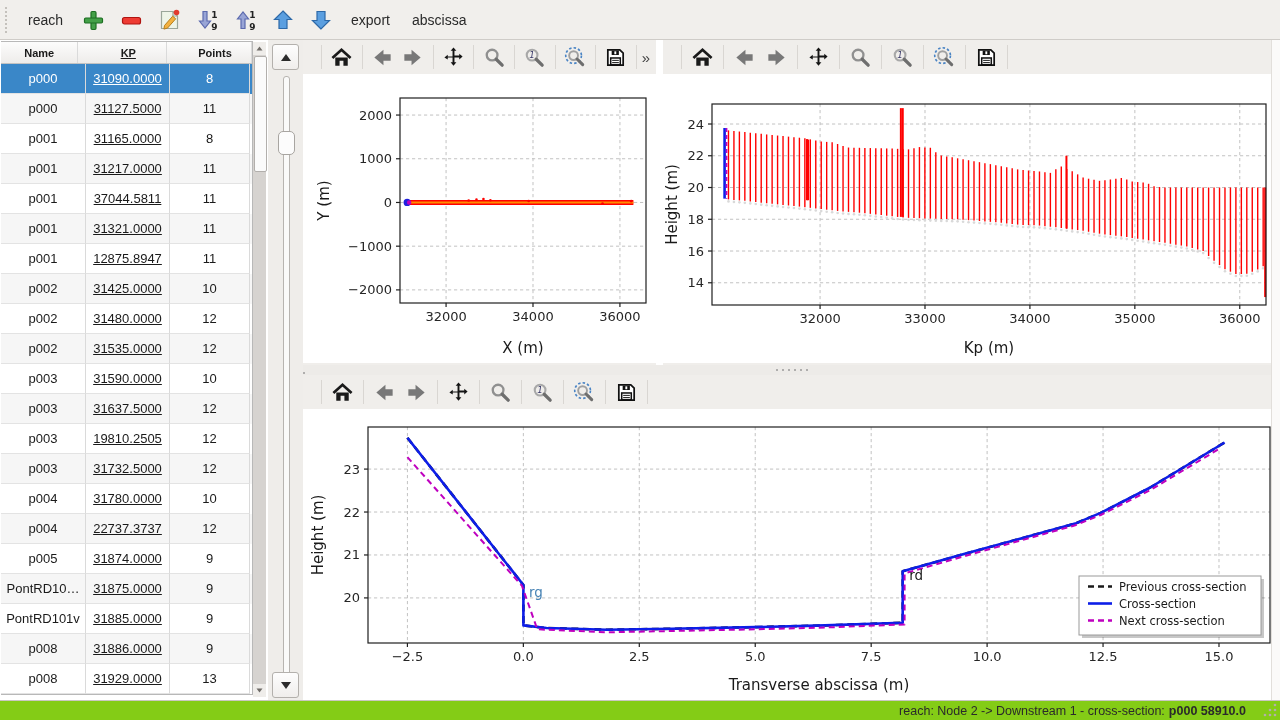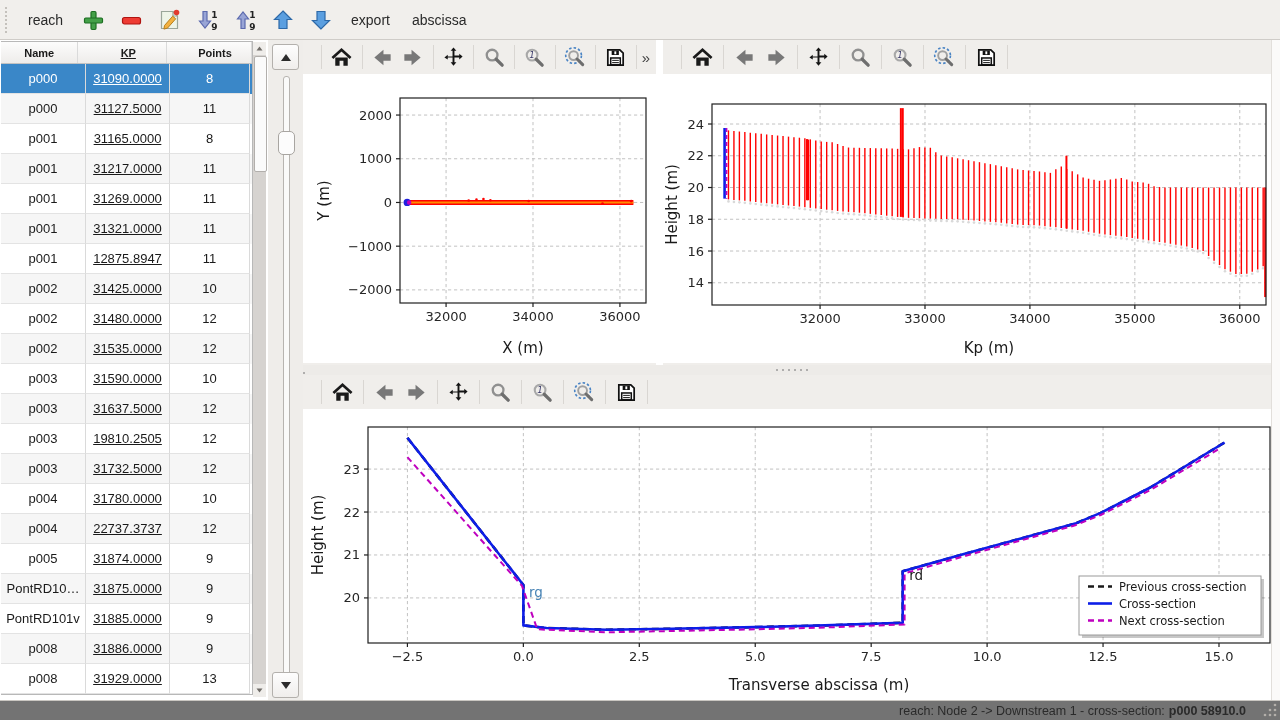--- a/index.html
+++ b/index.html
@@ -55,21 +55,21 @@
   svg.plot{display:block;background:#fff;}
   svg text{font-family:"DejaVu Sans","Liberation Sans",sans-serif;}
   #hsplit{left:303px;top:365px;width:977px;height:10px;background:#edebe8;
     display:flex;align-items:center;justify-content:center;gap:4px;}
   #hsplit i{width:2px;height:2px;background:#9a9a9a;border-radius:50%;}
   #vsplit{left:299px;top:368px;width:10px;height:24px;display:flex;flex-direction:column;
     align-items:center;justify-content:center;gap:3px;}
   #vsplit i{width:2px;height:2px;background:#9a9a9a;border-radius:50%;}
   #right-groove{left:1271px;top:40px;width:9px;height:660px;background:#fbfaf9;border-left:1px solid #e2dfdb;}
   
-  #statusbar{left:0;top:700px;width:1280px;height:20px;background:#737373;border-top:1px solid #cac7c2;
+  #statusbar{left:0;top:700px;width:1280px;height:20px;background:#84cc16;border-top:1px solid #cac7c2;
     display:flex;align-items:center;justify-content:flex-end;font-size:12.5px;color:#2a2a2a;padding-right:34px;}
   #statusbar b{margin-left:4px;}
   #grip{position:absolute;right:3px;bottom:3px;}
 </style>
 </head>
 <body>
 
 <div id="main-toolbar" class="abs">
   <div class="tgrip"></div>
 <button class="ttext">reach</button>
@@ -143,21 +143,21 @@
           <div class="tcell c1">31165.0000</div>
           <div class="tcell c2">8</div>
         </div>
         <div class="trow alt">
           <div class="tcell c0">p001</div>
           <div class="tcell c1">31217.0000</div>
           <div class="tcell c2">11</div>
         </div>
         <div class="trow">
           <div class="tcell c0">p001</div>
-          <div class="tcell c1">31269.0000</div>
+          <div class="tcell c1">37044.5811</div>
           <div class="tcell c2">11</div>
         </div>
         <div class="trow alt">
           <div class="tcell c0">p001</div>
           <div class="tcell c1">31321.0000</div>
           <div class="tcell c2">11</div>
         </div>
         <div class="trow">
           <div class="tcell c0">p001</div>
           <div class="tcell c1">12875.8947</div>

